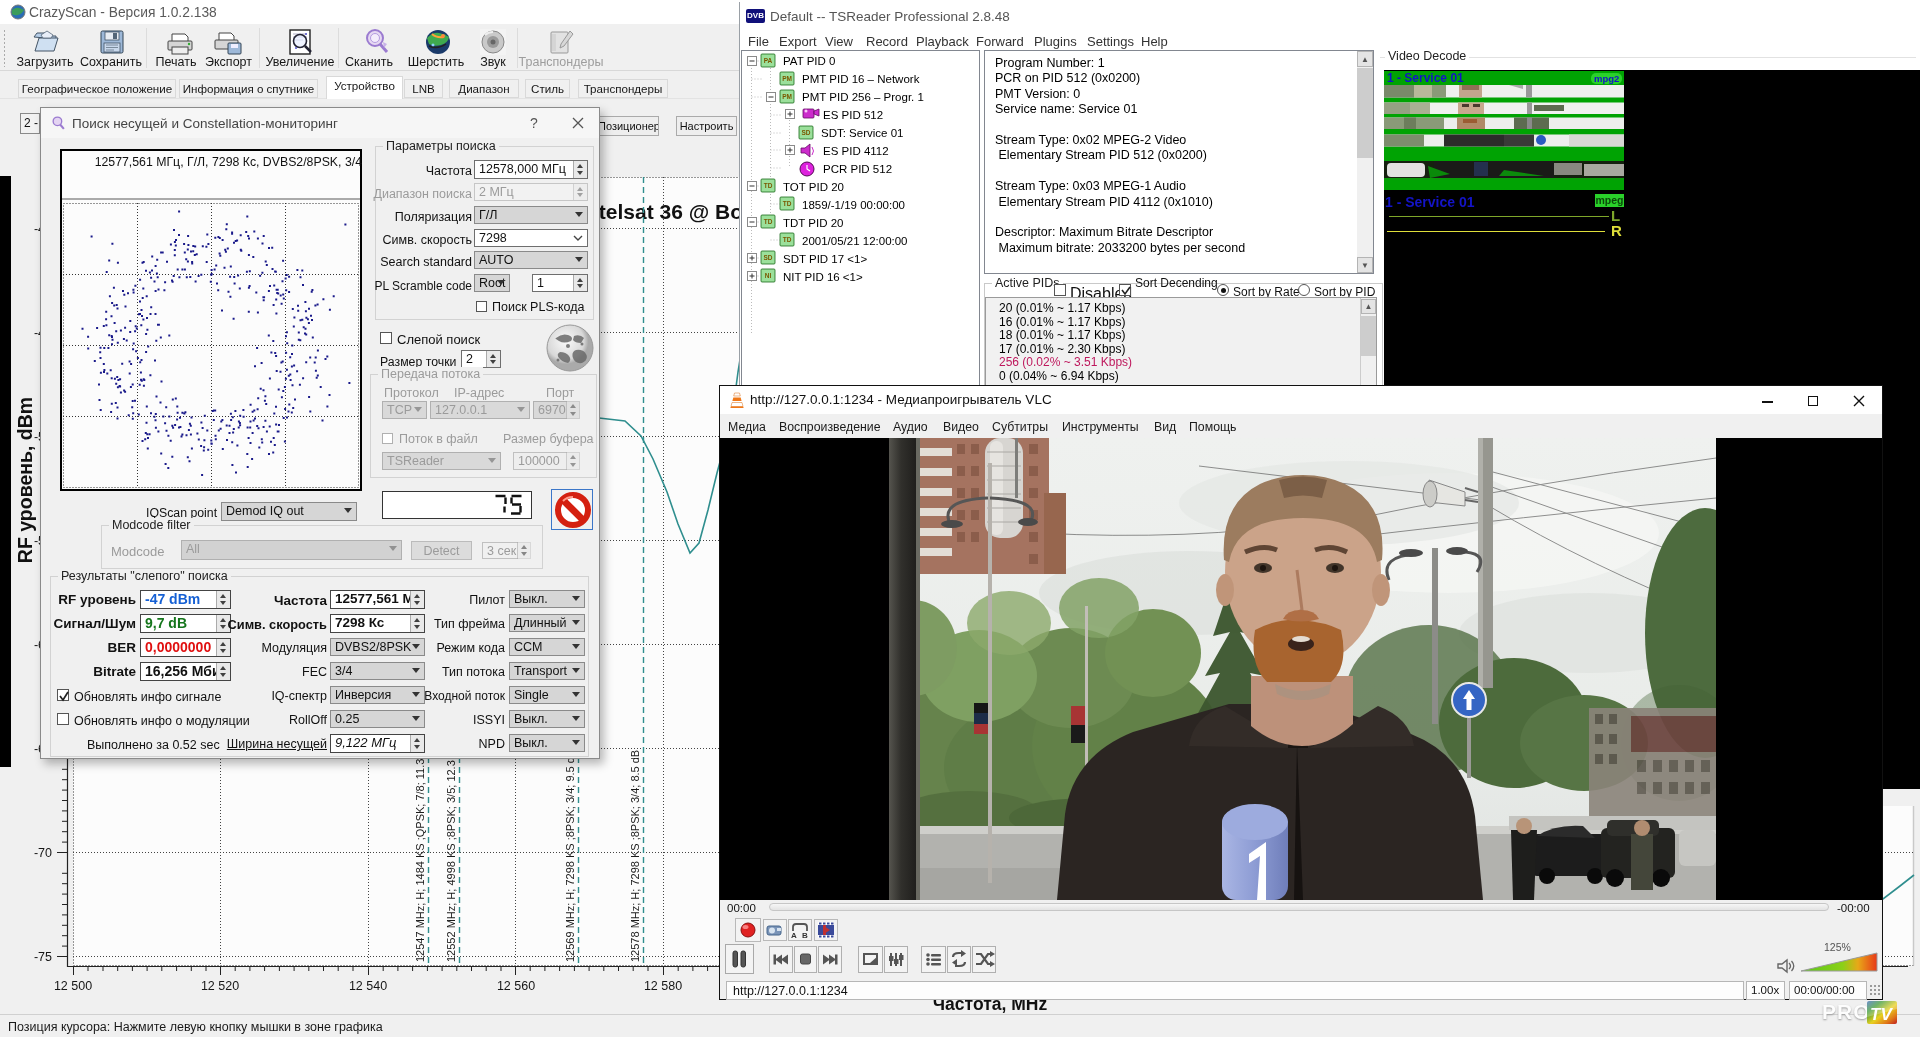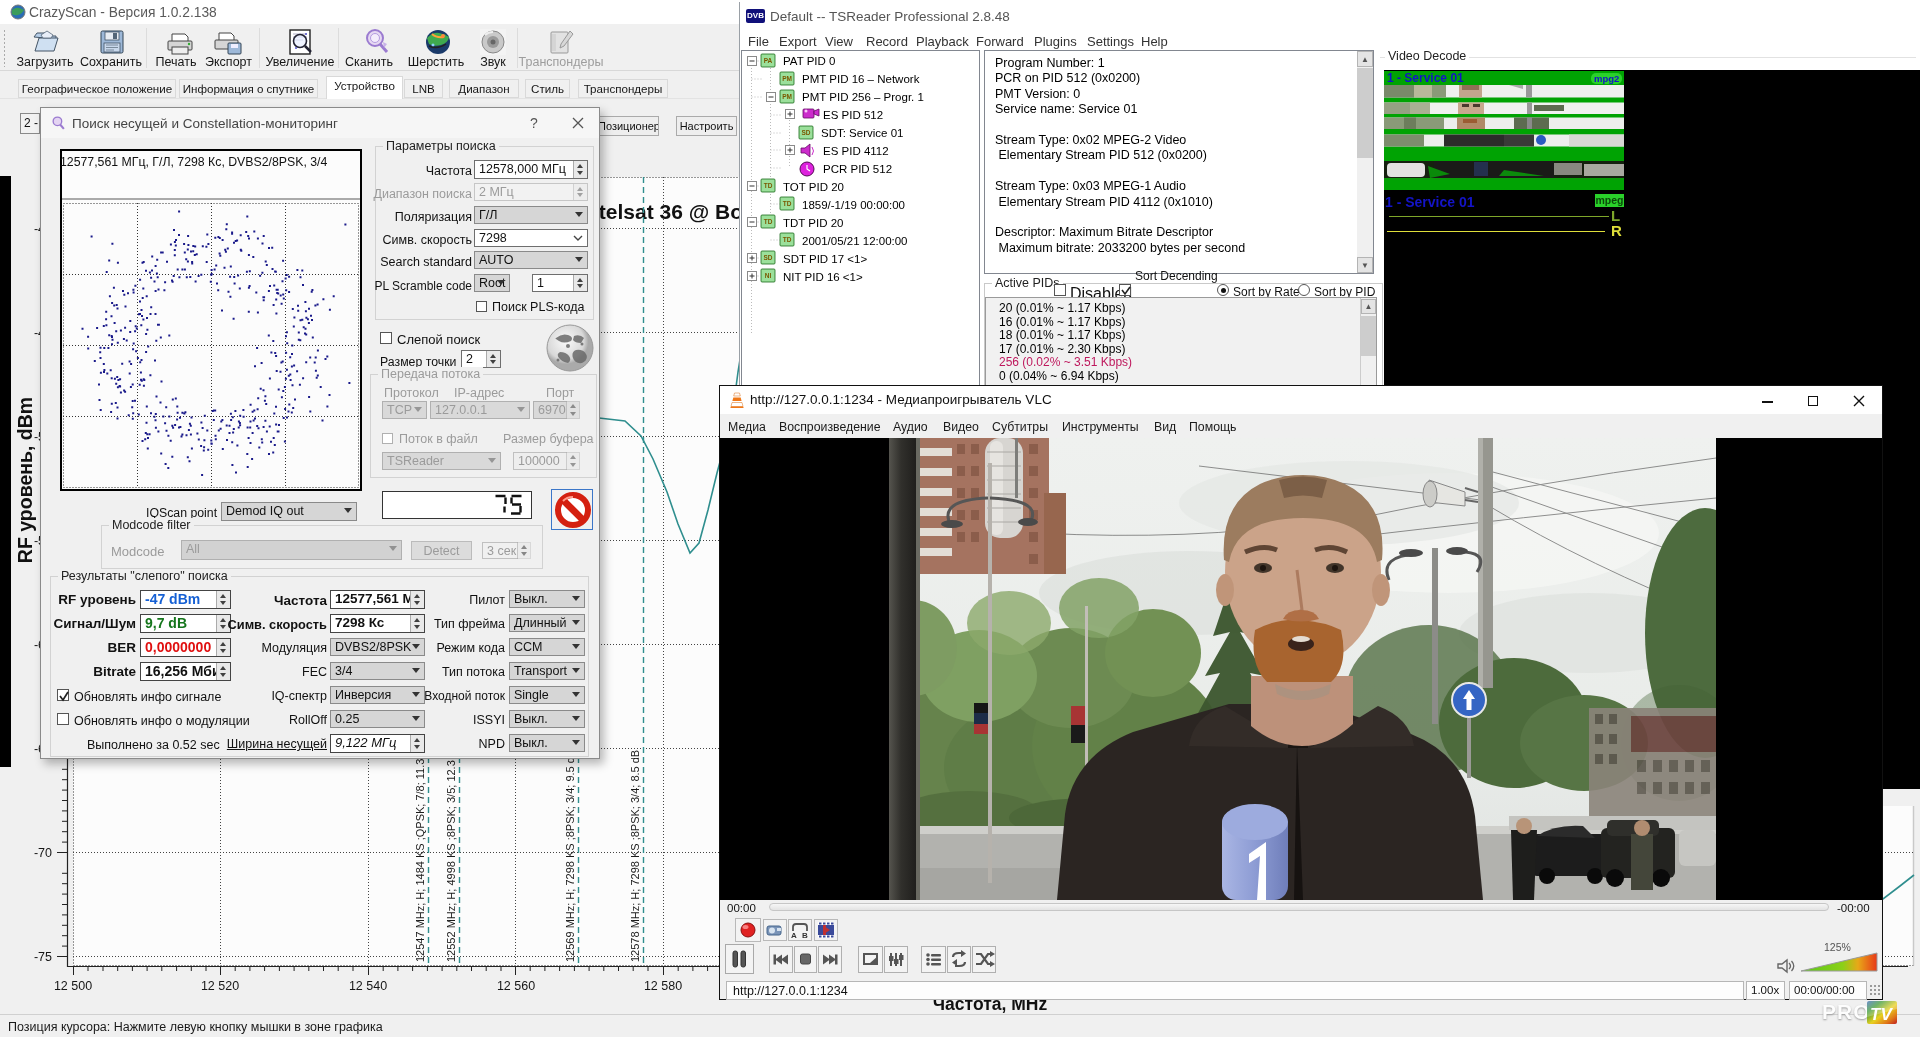--- a/index.html
+++ b/index.html
@@ -294,21 +294,21 @@
 
 <div class="grp" style="left:984px;top:283px;width:399px;height:110px;border-color:#c9c9c9">
     <span style="background:#fff">Active PIDs</span>
   </div>
 <div class="cb" style="left:1054px;top:284px"></div>
 <div class="lbl" style="left:1070px;top:285px;font-size:16px">Disabled</div>
 <div class="cb" style="left:1119px;top:284px"></div>
 <svg class="abs" style="left:1120px;top:285px" width="11" height="11">
     <path d="M2 5l3 4 5-7" stroke="#222" stroke-width="1.6" fill="none"></path>
   </svg>
-<div class="lbl" style="left:1135px;top:269px;font-size:12px">Sort Decending</div>
+<div class="lbl" style="left:1135px;top:276px;font-size:12px">Sort Decending</div>
 <div class="abs" style="left:1217px;top:284px;width:12px;height:12px;border:1px solid #555;border-radius:50%;background:#fff"></div>
 <div class="abs" style="left:1220.5px;top:287.5px;width:5px;height:5px;border-radius:50%;background:#111"></div>
 <div class="lbl" style="left:1233px;top:285px;font-size:12px">Sort by Rate</div>
 <div class="abs" style="left:1298px;top:284px;width:12px;height:12px;border:1px solid #555;border-radius:50%;background:#fff"></div>
 <div class="lbl" style="left:1314px;top:285px;font-size:12px">Sort by PID</div>
 <div class="abs" style="left:985px;top:297px;width:392px;height:92px;background:#f1f1f1;border:1px solid #9a9a9a">
 <div style="position:absolute;left:13px;top:4px;font-size:12px;line-height:13.5px;color:#000;white-space:pre">20 (0.01% ~ 1.17 Kbps)
 16 (0.01% ~ 1.17 Kbps)
 18 (0.01% ~ 1.17 Kbps)
 17 (0.01% ~ 2.30 Kbps)
@@ -737,21 +737,21 @@
       <circle cx="12" cy="10" r="8" fill="#e4d4f2" stroke="#9b7bd0" stroke-width="2.5"></circle>
       <path d="M17 16l7 8" stroke="#9b7bd0" stroke-width="4"></path>
     </svg>
 <div class="lbl" style="left:31px;top:8px;font-size:13.5px;color:#444">Поиск несущей и Constellation-мониторинг</div>
 <div class="lbl" style="left:489px;top:7px;font-size:14px;color:#555">?</div>
 <svg class="abs" style="left:531px;top:9px" width="12" height="12">
       <path d="M1 1l10 10M11 1L1 11" stroke="#555" stroke-width="1.3"></path>
     </svg>
 
 <div class="abs" style="left:19px;top:41px;width:302px;height:342px;background:#fcfcfc;border:2px solid #000"></div>
-<div class="lbl" style="left:19px;top:47px;width:302px;text-align:left;font-size:12.3px">12577,561 МГц, Г/Л, 7298 Кс, DVBS2/8PSK, 3/4</div>
+<div class="lbl" style="left:19px;top:47px;width:302px;text-align:right;font-size:12.3px">12577,561 МГц, Г/Л, 7298 Кс, DVBS2/8PSK, 3/4</div>
 <div class="abs" style="left:21px;top:90px;width:298px;height:2px;background:#aaa"></div>
 <svg class="abs" style="left:0;top:0" width="560" height="652">
 <g stroke="#333" stroke-width="1" stroke-dasharray="1 2" fill="none">
 <rect x="22.5" y="95.5" width="295" height="284"></rect>
 <path d="M96.5 95v285M170.5 95v285M244.5 95v285"></path>
 <path d="M22 166.5h296M22 237.5h296M22 308.5h296"></path>
 </g>
 <path d="M185.0 330.9h2v2h-2zM75.2 268.0h2v2h-2zM208.2 318.5h2v2h-2zM205.3 344.9h2v2h-2zM250.3 236.4h2v2h-2zM220.5 134.5h2v2h-2zM243.9 269.8h2v2h-2zM199.3 141.8h2v2h-2zM151.3 137.0h2v2h-2zM156.6 167.1h2v2h-2zM234.7 261.9h2v2h-2zM224.8 156.1h2v2h-2zM113.6 181.9h2v2h-2zM234.1 247.0h2v2h-2zM172.0 301.4h2v2h-2zM206.2 126.9h2v2h-2zM142.1 135.1h2v2h-2zM105.4 220.7h2v2h-2zM211.6 311.5h2v2h-2zM65.3 264.6h2v2h-2zM119.5 272.4h2v2h-2zM257.9 275.8h2v2h-2zM125.0 152.8h2v2h-2zM134.0 131.0h2v2h-2zM264.4 208.8h2v2h-2zM101.4 210.5h2v2h-2zM137.1 102.5h2v2h-2zM144.5 326.2h2v2h-2zM242.9 278.0h2v2h-2zM135.6 303.8h2v2h-2zM236.5 322.4h2v2h-2zM204.9 162.8h2v2h-2zM248.3 265.5h2v2h-2zM100.0 207.0h2v2h-2zM69.7 227.0h2v2h-2zM112.5 172.4h2v2h-2zM187.5 316.8h2v2h-2zM52.8 252.1h2v2h-2zM248.2 248.3h2v2h-2zM159.4 313.5h2v2h-2zM72.2 196.4h2v2h-2zM180.8 340.0h2v2h-2zM173.5 326.8h2v2h-2zM107.6 325.3h2v2h-2zM126.3 359.1h2v2h-2zM239.6 194.7h2v2h-2zM102.3 270.9h2v2h-2zM104.0 161.7h2v2h-2zM206.6 329.1h2v2h-2zM252.1 256.6h2v2h-2zM75.8 233.7h2v2h-2zM285.4 297.6h2v2h-2zM149.0 142.4h2v2h-2zM263.9 202.3h2v2h-2zM273.4 196.5h2v2h-2zM211.3 147.9h2v2h-2zM192.0 133.8h2v2h-2zM215.1 238.9h2v2h-2zM166.2 340.8h2v2h-2zM208.5 333.9h2v2h-2zM265.9 210.2h2v2h-2zM291.7 187.3h2v2h-2zM226.8 226.5h2v2h-2zM103.2 330.3h2v2h-2zM213.0 309.6h2v2h-2zM62.0 263.1h2v2h-2zM106.2 237.6h2v2h-2zM194.0 363.6h2v2h-2zM116.5 180.4h2v2h-2zM58.9 263.8h2v2h-2zM270.0 211.1h2v2h-2zM250.0 244.9h2v2h-2zM164.4 137.7h2v2h-2zM104.5 313.8h2v2h-2zM124.5 321.7h2v2h-2zM100.5 332.1h2v2h-2zM88.9 278.0h2v2h-2zM237.0 316.1h2v2h-2zM150.1 152.9h2v2h-2zM128.9 135.5h2v2h-2zM68.7 261.3h2v2h-2zM169.3 331.5h2v2h-2zM190.2 333.2h2v2h-2zM81.0 181.9h2v2h-2zM184.7 316.5h2v2h-2zM162.1 338.3h2v2h-2zM113.0 251.6h2v2h-2zM239.4 253.5h2v2h-2zM191.1 323.6h2v2h-2zM171.8 311.0h2v2h-2zM130.3 347.7h2v2h-2zM137.0 126.0h2v2h-2zM78.9 221.6h2v2h-2zM251.2 299.0h2v2h-2zM91.4 180.8h2v2h-2zM148.8 316.8h2v2h-2zM236.2 184.4h2v2h-2zM242.9 332.6h2v2h-2zM178.6 319.8h2v2h-2zM139.5 327.5h2v2h-2zM169.7 165.0h2v2h-2zM241.3 282.1h2v2h-2zM101.9 276.7h2v2h-2zM234.6 180.7h2v2h-2zM114.3 231.8h2v2h-2zM131.1 318.8h2v2h-2zM144.8 168.2h2v2h-2zM57.5 291.1h2v2h-2zM210.6 323.9h2v2h-2zM287.9 200.7h2v2h-2zM260.3 161.6h2v2h-2zM57.0 275.5h2v2h-2zM184.8 115.3h2v2h-2zM61.8 216.9h2v2h-2zM145.9 152.4h2v2h-2zM67.2 151.5h2v2h-2zM98.1 170.7h2v2h-2zM137.4 168.3h2v2h-2zM235.7 322.4h2v2h-2zM93.4 176.8h2v2h-2zM82.1 281.4h2v2h-2zM122.4 181.3h2v2h-2zM201.6 307.8h2v2h-2zM93.7 217.3h2v2h-2zM83.1 218.7h2v2h-2zM176.2 181.3h2v2h-2zM58.2 243.3h2v2h-2zM64.2 202.7h2v2h-2zM107.9 163.6h2v2h-2zM112.4 307.7h2v2h-2zM147.9 314.8h2v2h-2zM190.1 123.4h2v2h-2zM97.7 275.7h2v2h-2zM78.1 270.2h2v2h-2zM221.4 188.3h2v2h-2zM247.1 167.8h2v2h-2zM101.7 270.3h2v2h-2zM215.9 129.4h2v2h-2zM216.2 289.3h2v2h-2zM196.9 312.5h2v2h-2zM263.5 219.7h2v2h-2zM246.5 302.4h2v2h-2zM182.5 158.8h2v2h-2zM207.6 177.0h2v2h-2zM142.4 304.5h2v2h-2zM116.0 215.7h2v2h-2zM105.0 208.9h2v2h-2zM78.1 277.5h2v2h-2zM70.1 194.1h2v2h-2zM195.4 336.5h2v2h-2zM138.4 318.0h2v2h-2zM195.1 131.5h2v2h-2zM267.1 288.0h2v2h-2zM221.5 281.2h2v2h-2zM142.8 143.4h2v2h-2zM116.9 215.7h2v2h-2zM164.7 153.1h2v2h-2zM93.0 291.7h2v2h-2zM263.0 224.4h2v2h-2zM186.5 182.7h2v2h-2zM109.0 304.2h2v2h-2zM172.6 160.6h2v2h-2zM208.5 312.6h2v2h-2zM269.0 206.8h2v2h-2zM133.8 136.4h2v2h-2zM205.3 107.4h2v2h-2zM206.9 146.1h2v2h-2zM248.6 270.9h2v2h-2zM132.8 146.2h2v2h-2zM213.0 257.2h2v2h-2zM99.5 251.0h2v2h-2zM58.5 249.1h2v2h-2zM90.7 291.9h2v2h-2zM146.1 126.9h2v2h-2zM197.9 314.1h2v2h-2zM83.5 197.5h2v2h-2zM95.9 249.1h2v2h-2zM173.3 128.8h2v2h-2zM223.4 287.3h2v2h-2zM58.5 238.7h2v2h-2zM188.9 304.8h2v2h-2zM273.9 261.8h2v2h-2zM166.4 135.1h2v2h-2zM218.7 279.7h2v2h-2zM227.7 317.6h2v2h-2zM234.4 204.6h2v2h-2zM104.1 243.0h2v2h-2zM230.5 160.0h2v2h-2zM69.5 207.2h2v2h-2zM217.3 338.4h2v2h-2zM226.9 181.9h2v2h-2zM183.2 140.7h2v2h-2zM156.8 330.5h2v2h-2zM46.1 227.8h2v2h-2zM84.7 231.6h2v2h-2zM62.3 239.0h2v2h-2zM241.8 189.5h2v2h-2zM231.6 196.0h2v2h-2zM253.0 290.4h2v2h-2zM69.8 294.8h2v2h-2zM238.7 186.6h2v2h-2zM110.2 147.6h2v2h-2zM75.5 199.4h2v2h-2zM69.1 303.1h2v2h-2zM105.8 339.4h2v2h-2zM127.3 226.4h2v2h-2zM115.7 168.2h2v2h-2zM74.7 196.1h2v2h-2zM246.8 266.8h2v2h-2zM234.0 297.8h2v2h-2zM162.8 306.8h2v2h-2zM179.3 312.4h2v2h-2zM244.2 181.3h2v2h-2zM287.5 285.9h2v2h-2zM189.1 310.9h2v2h-2zM224.2 294.9h2v2h-2zM106.0 329.0h2v2h-2zM86.0 184.2h2v2h-2zM169.3 165.7h2v2h-2zM98.9 263.5h2v2h-2zM269.7 182.7h2v2h-2zM198.7 126.3h2v2h-2zM187.5 324.1h2v2h-2zM77.6 277.0h2v2h-2zM76.4 270.9h2v2h-2zM275.9 241.6h2v2h-2zM263.4 193.0h2v2h-2zM99.3 216.2h2v2h-2zM91.7 234.5h2v2h-2zM91.2 304.3h2v2h-2zM114.5 287.6h2v2h-2zM161.8 341.4h2v2h-2zM70.0 228.0h2v2h-2zM118.8 228.6h2v2h-2zM243.6 169.6h2v2h-2zM192.6 174.6h2v2h-2zM232.8 336.0h2v2h-2zM232.3 304.6h2v2h-2zM91.1 240.3h2v2h-2zM169.7 334.8h2v2h-2zM71.9 178.8h2v2h-2zM256.8 230.7h2v2h-2zM190.1 124.7h2v2h-2zM147.5 352.3h2v2h-2zM94.8 219.5h2v2h-2zM264.2 253.3h2v2h-2zM165.3 125.4h2v2h-2zM240.7 252.6h2v2h-2zM233.8 162.8h2v2h-2zM221.7 191.2h2v2h-2zM75.9 278.3h2v2h-2zM66.4 238.9h2v2h-2zM169.4 334.6h2v2h-2zM99.8 271.7h2v2h-2zM255.1 262.3h2v2h-2zM216.5 319.3h2v2h-2zM173.8 330.2h2v2h-2zM67.2 226.2h2v2h-2zM275.6 195.6h2v2h-2zM227.0 139.1h2v2h-2zM127.3 307.5h2v2h-2zM184.3 120.2h2v2h-2zM99.5 200.9h2v2h-2zM109.2 198.3h2v2h-2zM244.9 223.3h2v2h-2zM261.0 176.1h2v2h-2zM183.9 142.8h2v2h-2zM80.2 254.8h2v2h-2zM221.7 126.9h2v2h-2zM275.8 266.5h2v2h-2zM177.8 128.9h2v2h-2zM140.4 325.6h2v2h-2zM168.8 172.8h2v2h-2zM283.5 250.1h2v2h-2zM238.5 262.8h2v2h-2zM90.8 309.8h2v2h-2zM55.1 219.0h2v2h-2zM173.2 301.6h2v2h-2zM228.0 177.1h2v2h-2zM252.4 208.5h2v2h-2zM210.1 349.9h2v2h-2zM109.1 168.8h2v2h-2zM235.7 180.8h2v2h-2zM241.7 309.0h2v2h-2zM234.1 315.4h2v2h-2zM64.4 216.2h2v2h-2zM104.8 297.5h2v2h-2zM126.4 326.7h2v2h-2zM188.8 157.5h2v2h-2zM119.2 344.4h2v2h-2zM256.2 201.7h2v2h-2zM245.2 234.2h2v2h-2zM75.5 298.6h2v2h-2zM93.1 222.3h2v2h-2zM74.2 222.3h2v2h-2zM207.8 162.2h2v2h-2zM174.2 156.4h2v2h-2zM110.0 161.4h2v2h-2zM207.0 129.5h2v2h-2zM222.9 291.8h2v2h-2zM96.9 205.3h2v2h-2zM132.8 141.1h2v2h-2zM104.1 225.1h2v2h-2zM170.7 301.9h2v2h-2zM274.7 268.8h2v2h-2zM135.7 160.6h2v2h-2zM64.1 210.3h2v2h-2zM61.8 255.0h2v2h-2zM98.0 192.5h2v2h-2zM123.6 355.1h2v2h-2zM256.8 223.5h2v2h-2zM148.3 168.1h2v2h-2zM160.1 366.0h2v2h-2zM235.2 184.1h2v2h-2zM153.2 137.5h2v2h-2zM81.9 229.9h2v2h-2zM94.1 242.2h2v2h-2zM145.8 140.5h2v2h-2zM231.3 231.9h2v2h-2zM150.2 154.6h2v2h-2zM212.3 301.5h2v2h-2zM88.3 212.1h2v2h-2zM239.9 288.3h2v2h-2zM266.9 214.0h2v2h-2zM149.9 339.4h2v2h-2zM169.6 161.1h2v2h-2zM175.0 174.5h2v2h-2zM218.1 166.7h2v2h-2zM132.9 132.9h2v2h-2zM87.7 264.4h2v2h-2zM98.0 205.0h2v2h-2zM151.2 142.3h2v2h-2zM160.6 319.0h2v2h-2zM208.6 295.7h2v2h-2zM247.3 295.4h2v2h-2zM135.1 310.6h2v2h-2zM118.5 293.4h2v2h-2zM78.9 283.5h2v2h-2zM307.4 274.1h2v2h-2zM176.8 321.6h2v2h-2zM205.6 318.6h2v2h-2zM285.3 247.6h2v2h-2zM152.8 146.0h2v2h-2zM143.4 303.2h2v2h-2zM243.1 300.1h2v2h-2zM221.6 318.0h2v2h-2zM219.6 253.9h2v2h-2zM69.7 269.2h2v2h-2zM223.4 311.8h2v2h-2zM188.1 167.8h2v2h-2zM260.3 210.8h2v2h-2zM113.9 318.8h2v2h-2zM101.7 152.9h2v2h-2zM70.0 235.3h2v2h-2zM198.1 316.2h2v2h-2zM103.8 324.1h2v2h-2zM193.7 132.1h2v2h-2zM196.1 166.4h2v2h-2zM130.0 171.6h2v2h-2zM149.5 308.5h2v2h-2zM196.7 318.4h2v2h-2zM198.2 306.7h2v2h-2zM165.3 321.6h2v2h-2zM130.6 172.7h2v2h-2zM214.3 183.6h2v2h-2zM88.2 223.1h2v2h-2zM62.4 260.9h2v2h-2zM231.7 329.1h2v2h-2zM193.4 302.1h2v2h-2zM206.8 202.7h2v2h-2zM244.1 243.7h2v2h-2zM91.6 183.6h2v2h-2zM100.7 189.0h2v2h-2zM124.2 298.2h2v2h-2zM244.7 165.9h2v2h-2zM249.8 303.5h2v2h-2zM185.8 139.5h2v2h-2zM119.1 143.6h2v2h-2zM191.8 319.9h2v2h-2zM244.9 260.7h2v2h-2zM177.6 144.6h2v2h-2zM67.9 187.3h2v2h-2zM113.6 156.9h2v2h-2zM241.2 185.4h2v2h-2zM86.7 306.2h2v2h-2zM280.5 311.6h2v2h-2zM138.0 308.7h2v2h-2zM162.4 331.2h2v2h-2zM105.3 325.3h2v2h-2zM113.5 311.3h2v2h-2zM180.6 131.0h2v2h-2zM268.2 248.6h2v2h-2zM180.4 311.1h2v2h-2zM192.2 167.9h2v2h-2zM268.3 302.4h2v2h-2zM135.3 297.4h2v2h-2zM176.4 128.0h2v2h-2zM90.2 298.3h2v2h-2zM224.9 322.6h2v2h-2zM132.0 120.9h2v2h-2zM215.2 316.9h2v2h-2zM87.6 252.6h2v2h-2zM128.7 331.8h2v2h-2zM72.9 269.7h2v2h-2zM190.4 355.9h2v2h-2zM240.5 172.2h2v2h-2zM215.9 203.4h2v2h-2zM159.3 165.7h2v2h-2zM159.1 337.0h2v2h-2zM108.5 204.9h2v2h-2zM114.9 164.4h2v2h-2zM264.2 225.4h2v2h-2zM100.5 153.7h2v2h-2zM215.6 300.3h2v2h-2zM206.9 178.7h2v2h-2zM270.8 228.6h2v2h-2zM73.8 293.9h2v2h-2zM113.8 305.1h2v2h-2zM144.2 150.3h2v2h-2zM96.8 305.6h2v2h-2zM232.2 176.4h2v2h-2zM115.2 150.7h2v2h-2zM197.8 179.5h2v2h-2zM227.9 269.5h2v2h-2zM229.0 332.8h2v2h-2zM204.2 123.1h2v2h-2zM145.8 348.2h2v2h-2zM121.3 307.5h2v2h-2zM241.1 151.7h2v2h-2zM220.2 333.4h2v2h-2zM153.6 172.5h2v2h-2zM210.6 302.8h2v2h-2zM154.7 145.3h2v2h-2zM75.5 309.5h2v2h-2zM74.2 274.8h2v2h-2zM231.2 343.4h2v2h-2zM229.4 243.6h2v2h-2zM146.9 321.1h2v2h-2zM130.8 290.6h2v2h-2zM137.0 318.6h2v2h-2zM131.7 167.1h2v2h-2zM222.1 188.3h2v2h-2zM267.0 199.8h2v2h-2zM251.8 217.6h2v2h-2zM247.1 183.0h2v2h-2zM178.3 146.8h2v2h-2zM133.8 289.6h2v2h-2zM130.3 316.8h2v2h-2zM244.0 227.3h2v2h-2zM201.4 301.1h2v2h-2zM227.0 345.1h2v2h-2zM70.5 230.7h2v2h-2zM258.5 168.2h2v2h-2zM233.2 243.9h2v2h-2zM233.1 162.6h2v2h-2zM83.1 282.7h2v2h-2zM72.6 214.0h2v2h-2zM140.4 160.6h2v2h-2zM104.7 187.3h2v2h-2zM140.4 303.8h2v2h-2zM250.5 276.2h2v2h-2zM98.2 253.3h2v2h-2zM223.7 152.5h2v2h-2zM82.3 185.8h2v2h-2zM273.7 248.4h2v2h-2zM250.8 200.1h2v2h-2zM99.0 270.8h2v2h-2zM249.9 257.5h2v2h-2zM230.2 138.7h2v2h-2zM160.8 137.3h2v2h-2zM272.7 253.6h2v2h-2zM220.4 163.7h2v2h-2zM261.1 269.3h2v2h-2zM108.4 266.2h2v2h-2zM146.4 136.0h2v2h-2zM142.9 160.6h2v2h-2zM258.3 231.2h2v2h-2zM133.1 316.1h2v2h-2zM261.7 218.3h2v2h-2zM89.1 254.9h2v2h-2zM90.7 275.4h2v2h-2zM281.4 190.2h2v2h-2zM58.7 300.9h2v2h-2zM236.7 280.5h2v2h-2zM190.8 308.3h2v2h-2zM188.4 187.8h2v2h-2zM198.8 140.7h2v2h-2zM255.4 160.9h2v2h-2zM113.5 205.1h2v2h-2zM278.7 278.1h2v2h-2zM155.4 324.5h2v2h-2zM219.8 330.3h2v2h-2zM234.2 190.6h2v2h-2zM256.0 196.8h2v2h-2zM123.1 173.3h2v2h-2zM245.0 308.5h2v2h-2zM101.3 179.4h2v2h-2zM123.1 314.3h2v2h-2zM258.5 211.2h2v2h-2zM75.9 153.8h2v2h-2zM120.7 143.6h2v2h-2zM212.3 122.5h2v2h-2zM180.0 201.4h2v2h-2zM46.2 239.5h2v2h-2zM40.5 219.7h2v2h-2zM49.6 127.4h2v2h-2zM148.9 325.4h2v2h-2zM64.7 163.1h2v2h-2zM205.7 357.9h2v2h-2zM191.6 209.7h2v2h-2zM303.4 115.5h2v2h-2zM270.4 180.9h2v2h-2zM70.4 134.7h2v2h-2zM116.4 322.5h2v2h-2z" fill="#1a1a8a"></path>
 </svg>
 

